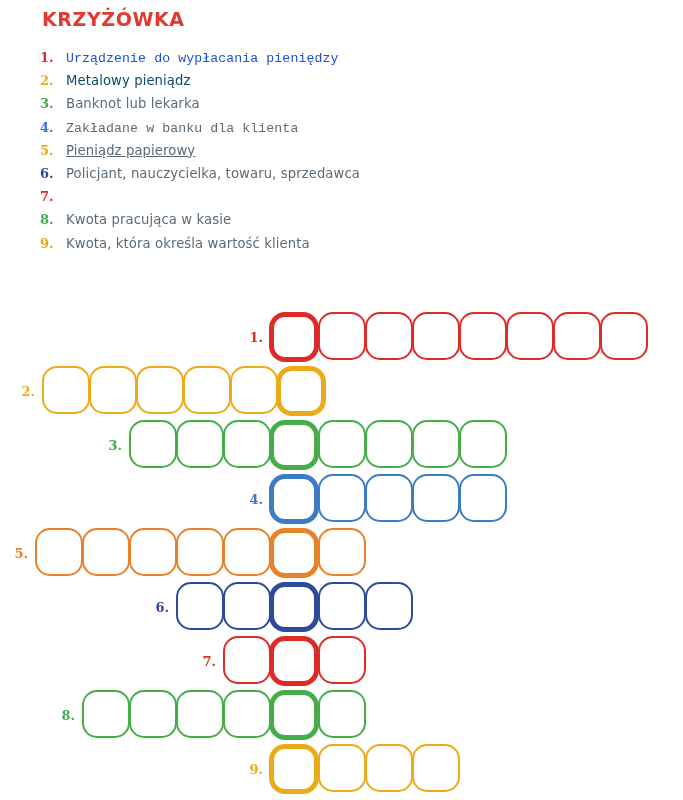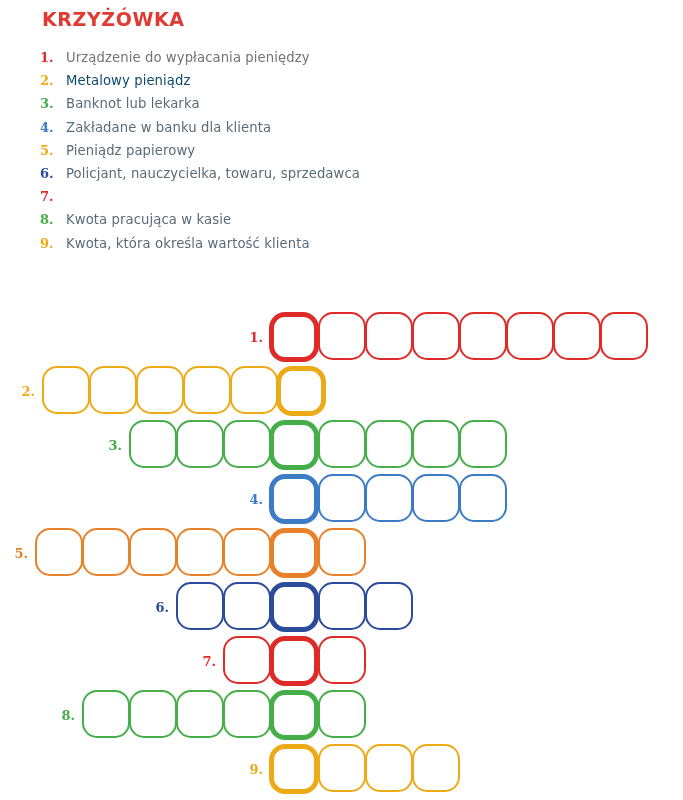--- a/index.html
+++ b/index.html
@@ -103,37 +103,37 @@
   }
 </style>
 </head>
 <body>
 
 <div id="title">KRZYŻÓWKA</div>
 
 <div id="clues">
     <div class="clue-row">
       <span class="clue-num" style="color: rgb(222, 43, 40);">1.</span>
-      <span class="clue-text" style="color: #737373;">Urządzenie do wypłacania pieniędzy</span>
+      <span class="clue-text" style="color: #1d4ed8; font-family: Liberation Mono, monospace;">Urządzenie do wypłacania pieniędzy</span>
     </div>
     <div class="clue-row">
       <span class="clue-num" style="color: rgb(237, 170, 23);">2.</span>
       <span class="clue-text" style="color: #0c4a6e;">Metalowy pieniądz</span>
     </div>
     <div class="clue-row">
       <span class="clue-num" style="color: rgb(69, 174, 73);">3.</span>
       <span class="clue-text" style="color: rgb(90, 107, 120);">Banknot lub lekarka</span>
     </div>
     <div class="clue-row">
       <span class="clue-num" style="color: rgb(60, 124, 196);">4.</span>
-      <span class="clue-text" style="color: rgb(90, 107, 120);">Zakładane w banku dla klienta</span>
+      <span class="clue-text" style="color: rgb(90, 107, 120); font-family: Liberation Mono, monospace;">Zakładane w banku dla klienta</span>
     </div>
     <div class="clue-row">
       <span class="clue-num" style="color: rgb(237, 170, 23);">5.</span>
-      <span class="clue-text" style="color: rgb(90, 107, 120);">Pieniądz papierowy</span>
+      <span class="clue-text" style="color: rgb(90, 107, 120); text-decoration: underline;">Pieniądz papierowy</span>
     </div>
     <div class="clue-row">
       <span class="clue-num" style="color: rgb(43, 76, 155);">6.</span>
       <span class="clue-text" style="color: rgb(90, 107, 120);">Policjant, nauczycielka, towaru, sprzedawca</span>
     </div>
     <div class="clue-row">
       <span class="clue-num" style="color: rgb(222, 43, 40);">7.</span>
     </div>
     <div class="clue-row">
       <span class="clue-num" style="color: rgb(69, 174, 73);">8.</span>

